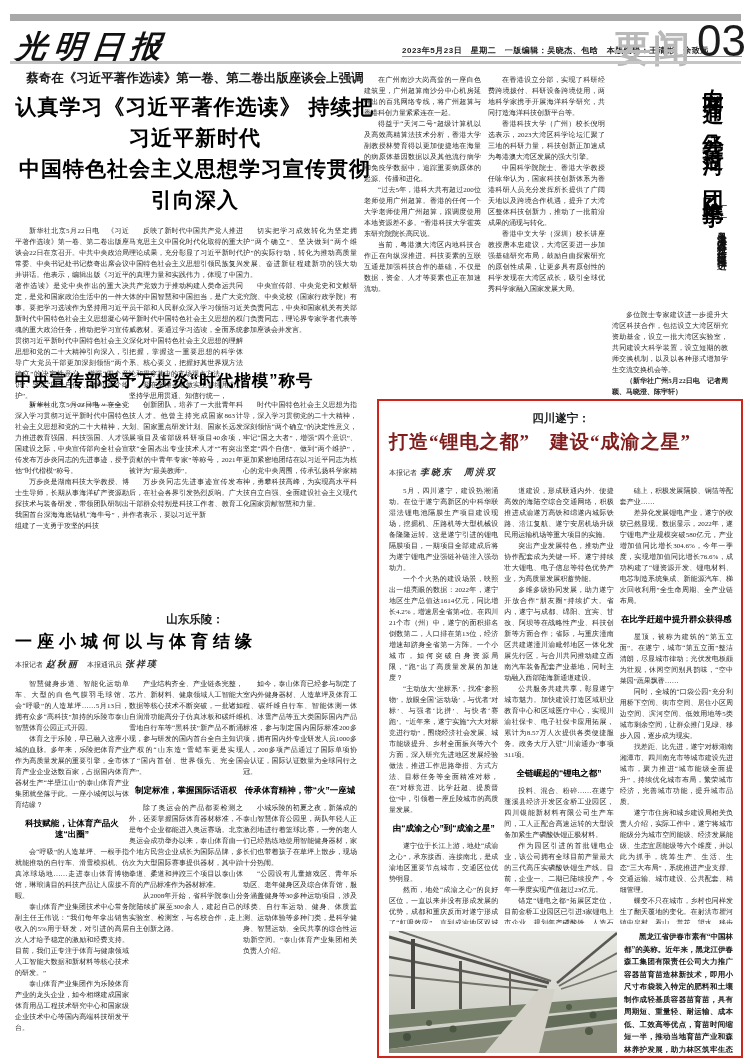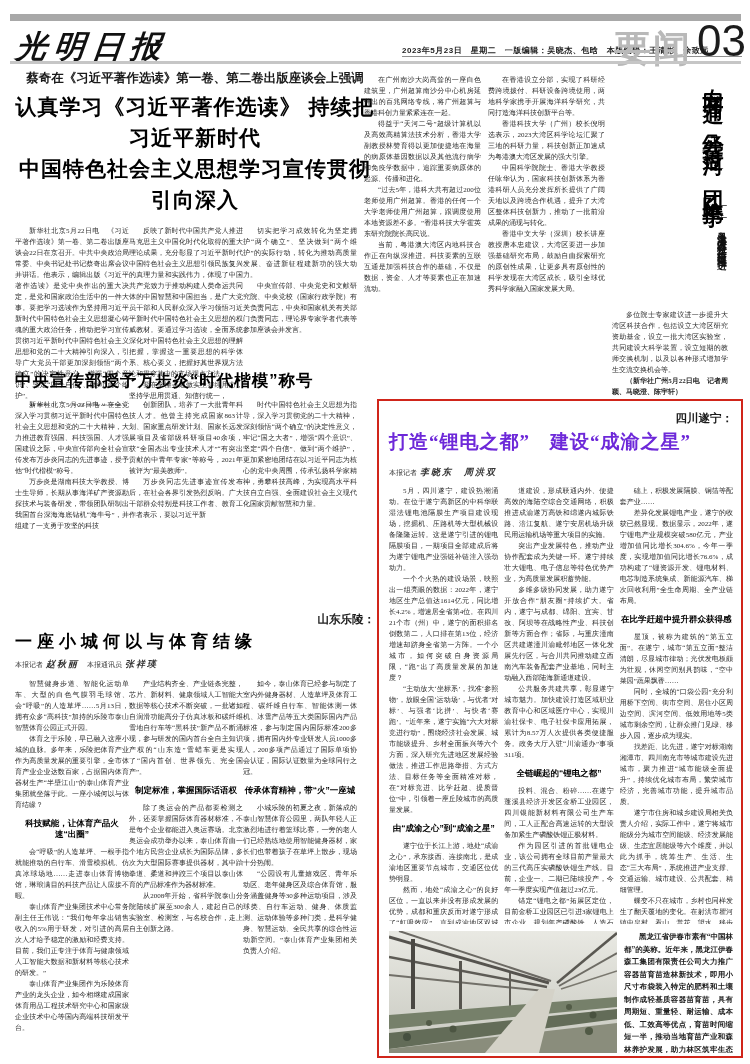--- a/index.html
+++ b/index.html
@@ -14,35 +14,35 @@
   .dateline{font-family:"Liberation Sans",sans-serif;font-size:8px;font-weight:bold;color:#222;letter-spacing:.5px;white-space:nowrap}
   .dateline-rule{background:#8f8f8f;height:1px}
   .masthead-rule{background:#c6c6c6;height:3px}
   .section-name{font-weight:bold;font-size:37px;color:#b9b9b9;letter-spacing:2px;font-family:"Liberation Serif",serif}
   .page-num{font-size:44px;color:#1c1c1c;font-family:"Liberation Sans",sans-serif;font-weight:400}
   
   .kicker{font-size:12.5px;font-weight:bold;text-align:center;font-family:"Liberation Serif",serif}
   .hl-main{font-family:"Liberation Sans",sans-serif;font-weight:bold;font-size:21px;line-height:31px;text-align:center;letter-spacing:1px;color:#000}
   .hl-2{font-family:"Liberation Sans",sans-serif;font-weight:bold;font-size:16.5px;color:#000;letter-spacing:1px}
   .hl-leling{font-family:"Liberation Sans",sans-serif;font-weight:bold;font-size:17px;letter-spacing:5px;color:#000}
-  .kicker-left{font-size:11.5px;font-weight:bold;text-align:right}
+  .kicker-left{font-size:11.5px;font-weight:bold;text-align:center}
   .byline{font-size:7px;color:#333}
   .byline .bname{font-size:9px;font-weight:bold;font-style:italic;letter-spacing:2px;margin:0 8px 0 3px}
   .cols{display:flex;gap:0}
   .col{font-size:7px;line-height:11px;overflow:hidden;text-align:justify;color:#2a2a2a}
   .col .para{margin:0;text-indent:2em;text-align:justify}
   .col .subhead{font-family:"Liberation Sans",sans-serif;font-weight:bold;font-size:8.5px;text-align:center;margin:7px 0;text-indent:0;color:#000}
   .credit-line{font-weight:bold}
   
   .vert-wrap{writing-mode:vertical-rl;text-orientation:upright;display:flex;justify-content:flex-start}
   .vert-title{font-family:"Liberation Serif",serif;font-weight:bold;font-size:21px;letter-spacing:5px;color:#000;line-height:1.5}
   .vert-sub{font-size:9.5px;font-weight:bold;letter-spacing:2px;margin-top:6px;color:#111;line-height:1.4}
   
   .redbox{border:2.5px solid #d0251a;box-sizing:border-box;background:#fff}
-  .hl-suining{font-family:"Liberation Serif",serif;font-weight:bold;font-size:19px;letter-spacing:1px;color:#6d28d9}
+  .hl-suining{font-family:"Liberation Serif",serif;font-weight:bold;font-size:19px;letter-spacing:1px;color:#7f1d1d}
   
   .caption{font-size:7.5px;line-height:12.5px;font-weight:600;color:#222;text-align:justify}
   .caption .cap-text{text-indent:2em}
 </style>
 </head>
 <body>
 
 <div class="abs topbar" style="left:10px;top:14px;width:731px;height:7px"></div>
 
 <div class="abs logo" style="left:16px;top:26px">光明日报</div>

